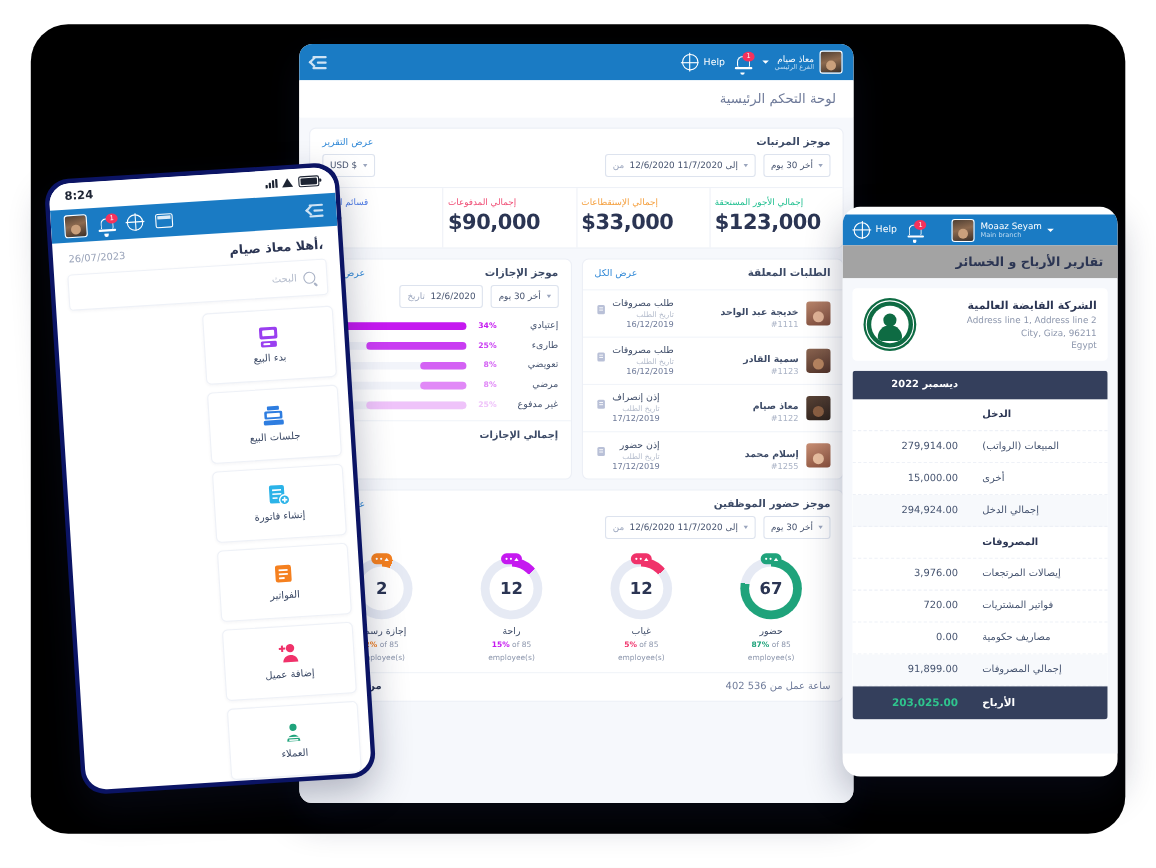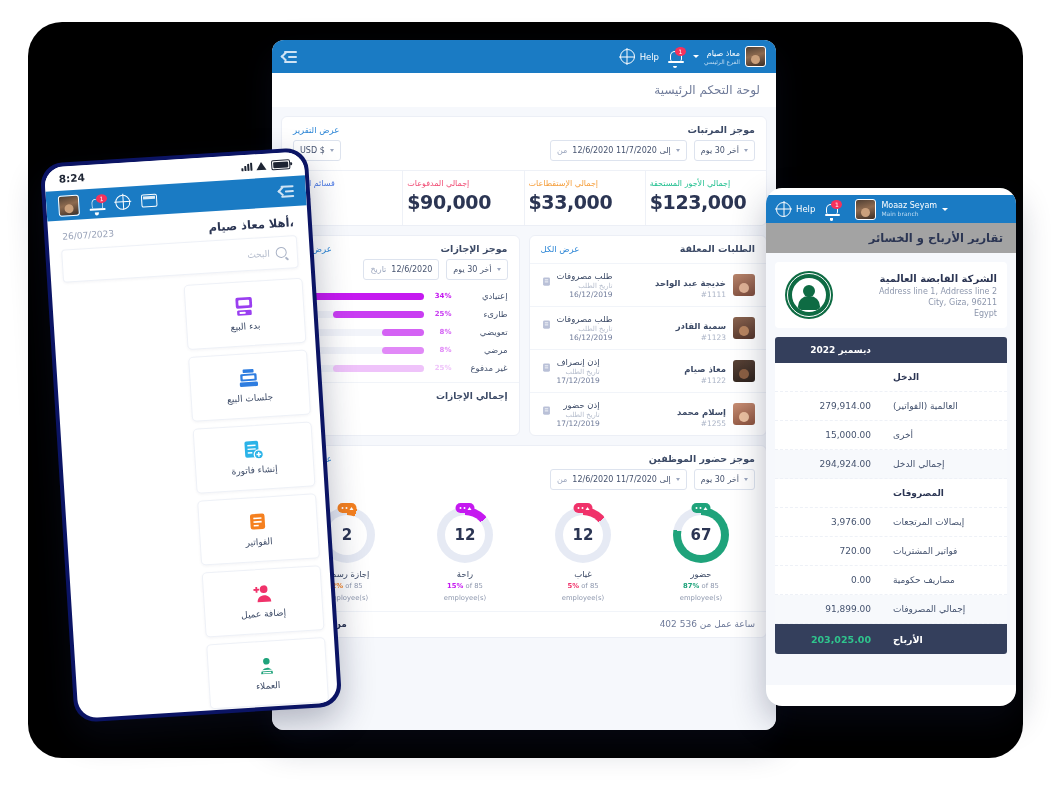--- a/index.html
+++ b/index.html
@@ -618,21 +618,21 @@
     <div class="ttop">
       <span style="display:flex;align-items:center;gap:5px;">
         <span class="globe"></span>
         <span class="helptxt">Help</span>
       </span>
       <span class="bellwrap" style="margin-left:10px;">
         <span class="bell"></span>
         <span class="bellclap"></span>
         <span class="badge">1</span>
       </span>
-      <span style="display:flex;align-items:center;gap:5px;margin-left:16px;">
+      <span style="display:flex;align-items:center;gap:5px;margin-left:26px;">
         <span class="avat a1"></span>
         <span>
           <span class="uname" style="display:block;text-align:left;">Moaaz Seyam</span>
           <span class="ubranch" style="display:block;text-align:left;">Main branch</span>
         </span>
         <span class="caret"></span>
       </span>
     </div>
 
     <div class="ttitlebar">
@@ -659,21 +659,21 @@
       <div class="ptable" id="pl-table">
           <div class="prow head">
             <span class="pcell-l"></span>
             <span class="pcell-v">ديسمبر 2022</span>
           </div>
           <div class="prow sect">
             <span class="pcell-l">الدخل</span>
             <span class="pcell-v"></span>
           </div>
           <div class="prow ">
-            <span class="pcell-l">العالمية (الفواتير)</span>
+            <span class="pcell-l">المبيعات (الرواتب)</span>
             <span class="pcell-v">279,914.00</span>
           </div>
           <div class="prow ">
             <span class="pcell-l">أخرى</span>
             <span class="pcell-v">15,000.00</span>
           </div>
           <div class="prow tot">
             <span class="pcell-l">إجمالي الدخل</span>
             <span class="pcell-v">294,924.00</span>
           </div>

